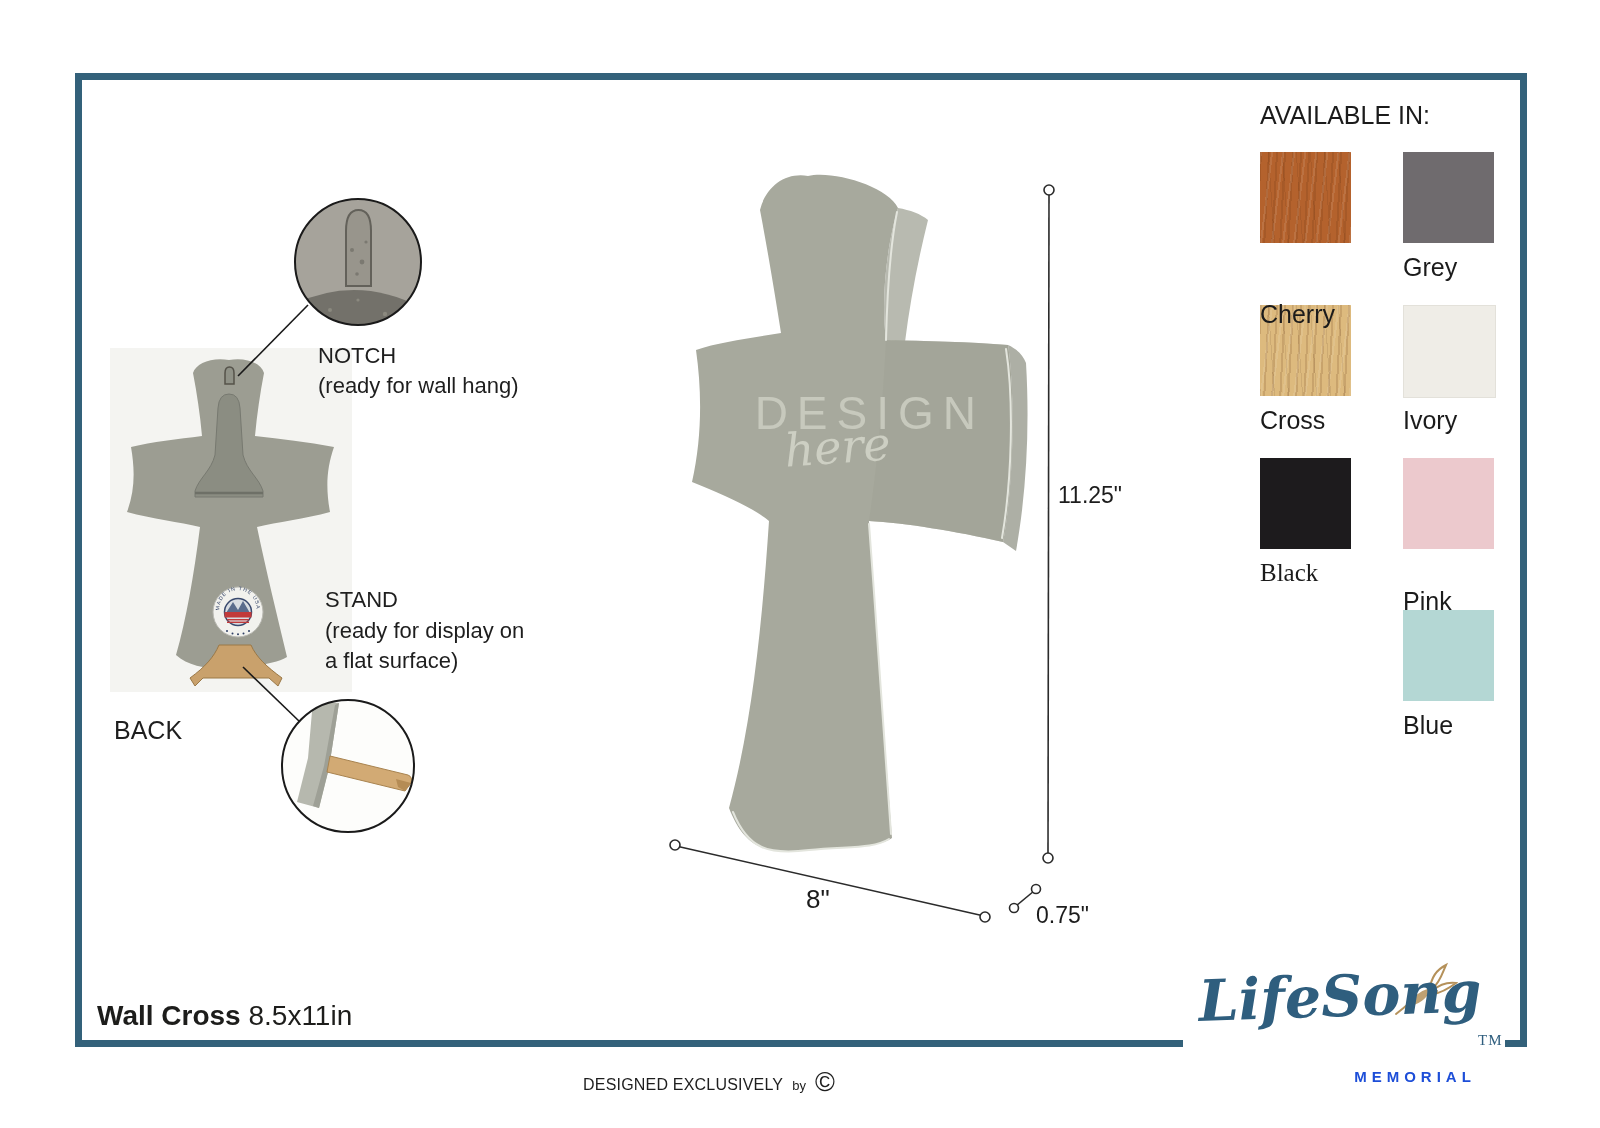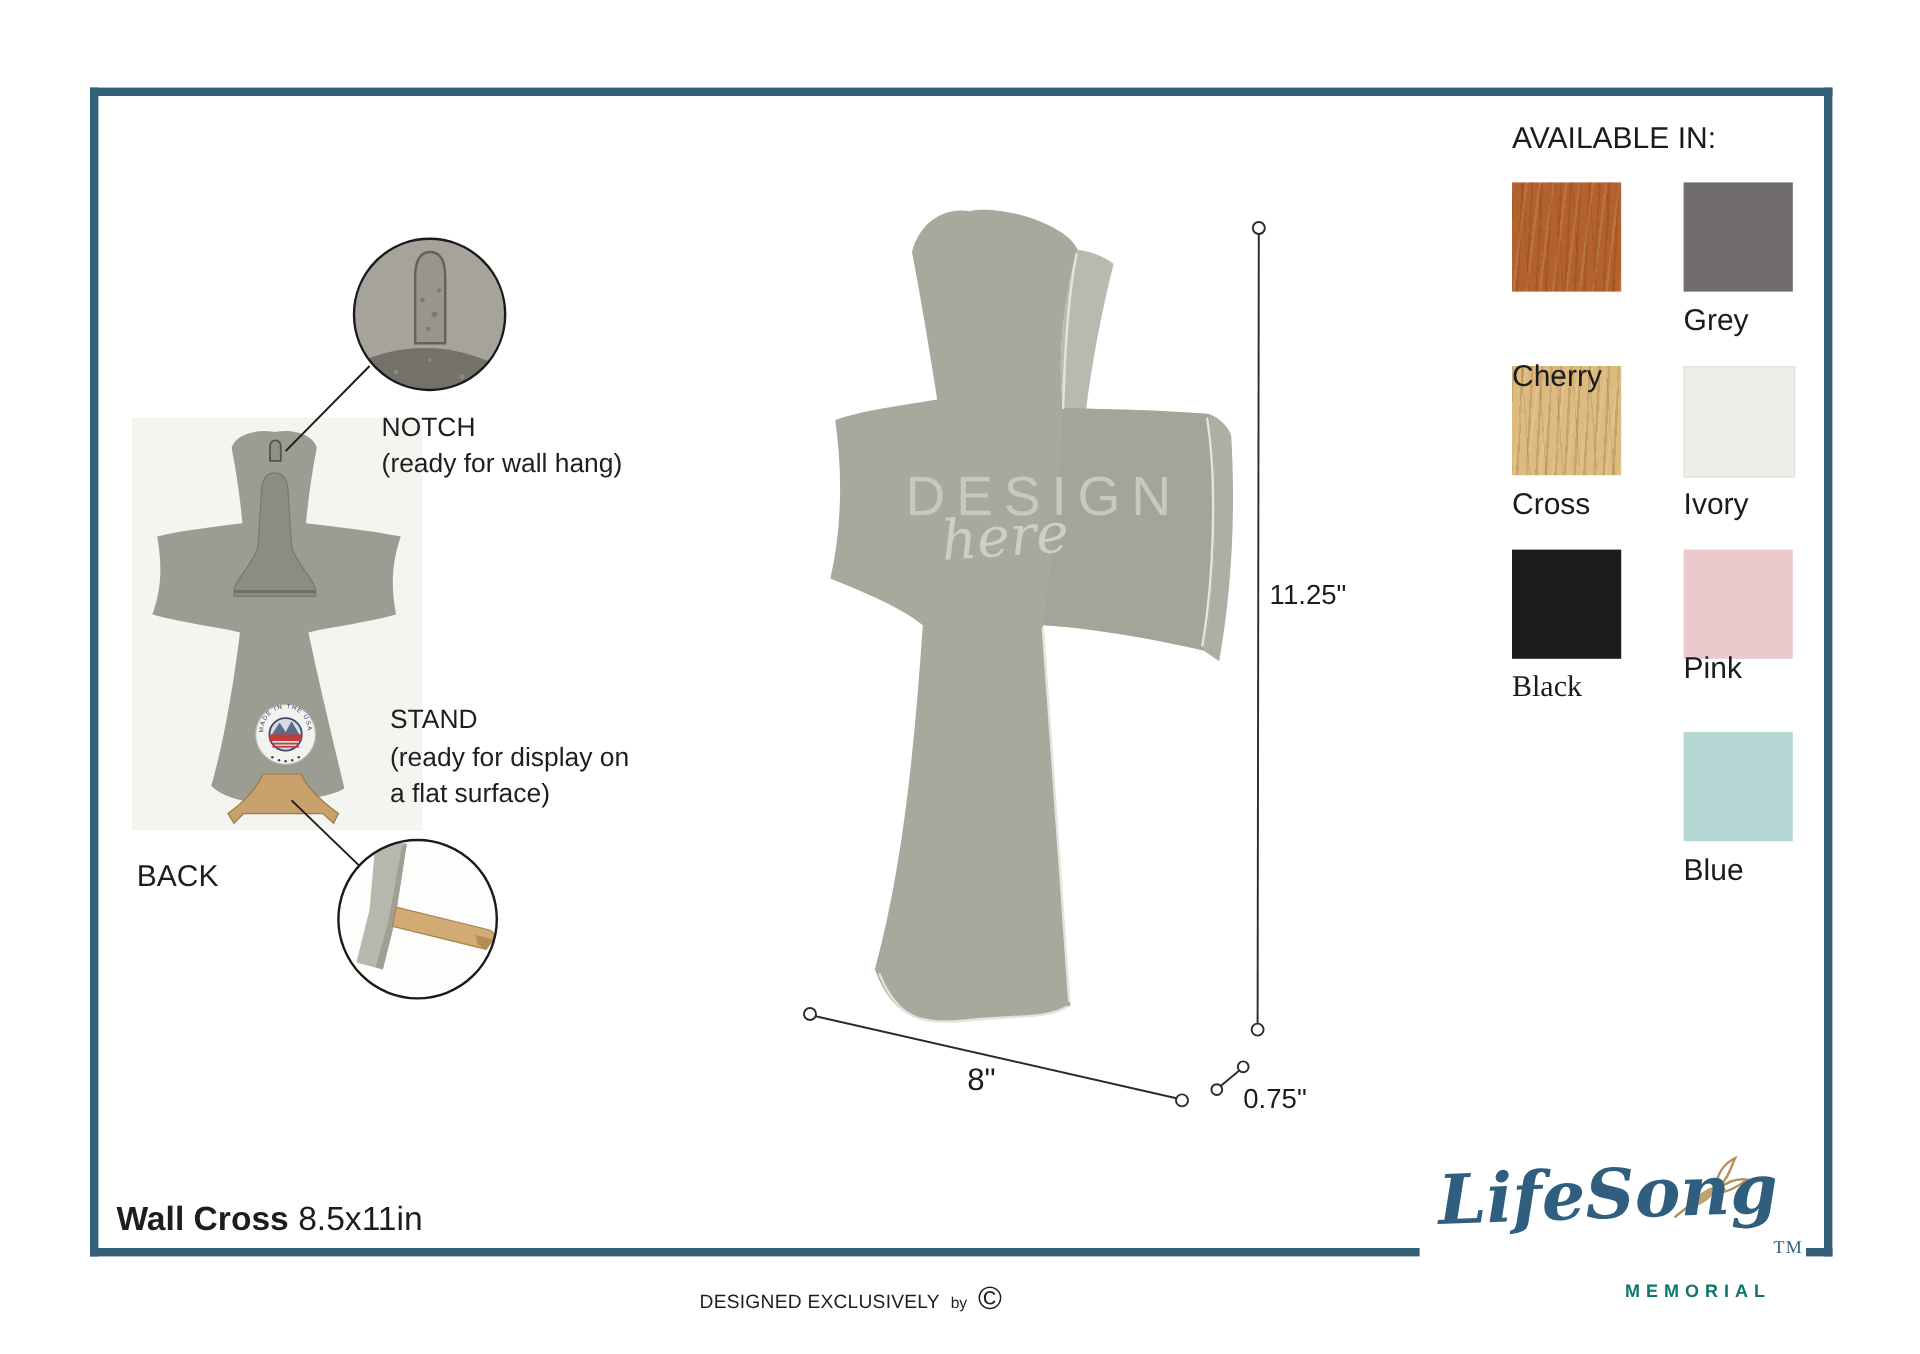--- a/index.html
+++ b/index.html
@@ -35,21 +35,21 @@
   .credit-by{font-size:13px;}
   .credit-copy{font-size:27px;font-weight:400;position:relative;top:1px;}
   .credit-main{font-size:25px;}
   
   .logo-bg{position:absolute;left:1183px;top:948px;width:322px;height:150px;background:#fff;}
   .logo-script{position:absolute;left:1190px;top:962px;width:300px;text-align:center;
       font-family:"DejaVu Serif",serif;font-style:italic;font-weight:bold;font-size:57px;
       color:#2f5e7e;transform:rotate(-2deg);}
   .logo-tm{position:absolute;left:1478px;top:1032px;font-size:15px;color:#2f5e7e;letter-spacing:1px;font-family:Liberation Serif, serif;}
   .logo-sub{position:absolute;left:1340px;top:1068px;width:150px;text-align:center;
-      font-size:15px;letter-spacing:5px;color:#0f766e;font-weight:bold;}
+      font-size:15px;letter-spacing:5px;color:#1d4ed8;font-weight:bold;}
 </style>
 </head>
 <body>
 
 <div id="stage">
 
   <div class="frame" style="left:75px;top:73px;width:1452px;height:7px;"></div>
   <div class="frame" style="left:75px;top:73px;width:7px;height:974px;"></div>
   <div class="frame" style="left:1520px;top:73px;width:7px;height:974px;"></div>
   <div class="frame" style="left:75px;top:1040px;width:1452px;height:7px;"></div>
@@ -232,21 +232,21 @@
     <div class="swatch" style="left: 1403px; top: 305px; border: 1px solid rgb(227, 225, 218); background-color: rgb(239, 237, 231);"></div>
     <div class="swatch" style="left: 1260px; top: 458px; background-color: rgb(29, 27, 29);"></div>
     <div class="swatch" style="left: 1403px; top: 458px; background-color: rgb(236, 201, 205);"></div>
     <div class="swatch" style="left: 1403px; top: 610px; background-color: rgb(180, 215, 212);"></div>
 
     <div class="swatch-label" style="left:1260px;top:253px;margin-top:47px;">Cherry</div>
     <div class="swatch-label" style="left:1403px;top:253px;">Grey</div>
     <div class="swatch-label" style="left:1260px;top:406px;">Cross</div>
     <div class="swatch-label" style="left:1403px;top:406px;">Ivory</div>
     <div class="swatch-label" style="left:1260px;top:559px;font-family:Liberation Serif, serif;">Black</div>
-    <div class="swatch-label" style="left:1403px;top:543px;">Pink</div>
+    <div class="swatch-label" style="left:1403px;top:587px;">Pink</div>
     <div class="swatch-label" style="left:1403px;top:711px;">Blue</div>
   </div>
 
   <div class="abs product-title" style="left:97px;top:1000px;">
     <b>Wall Cross</b>
     <span>8.5x11in</span>
   </div>
 
   <div class="credit-row" style="left:583px;top:1066px;">
     <span class="credit-caps">DESIGNED EXCLUSIVELY</span>

